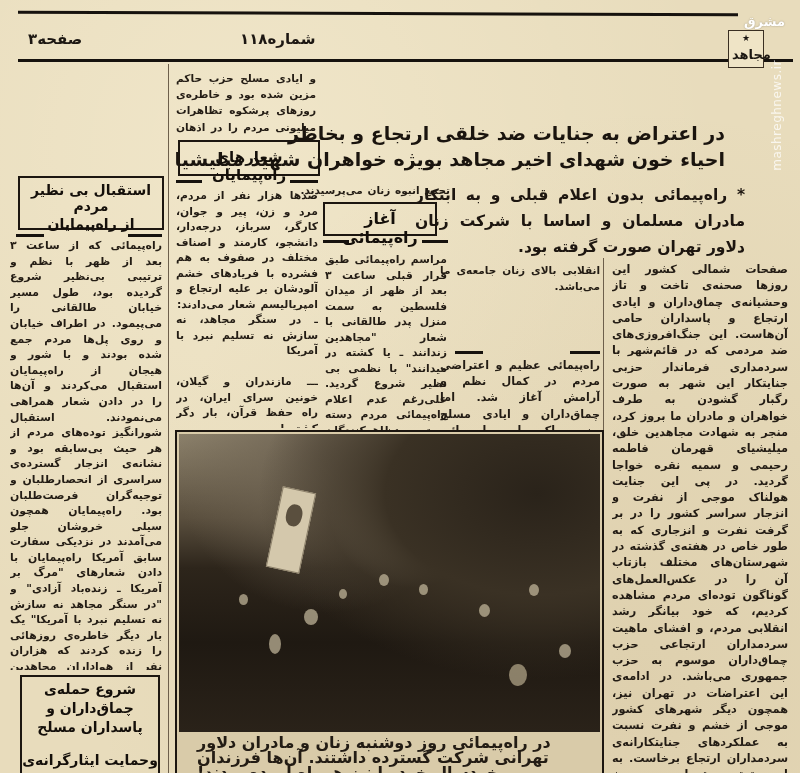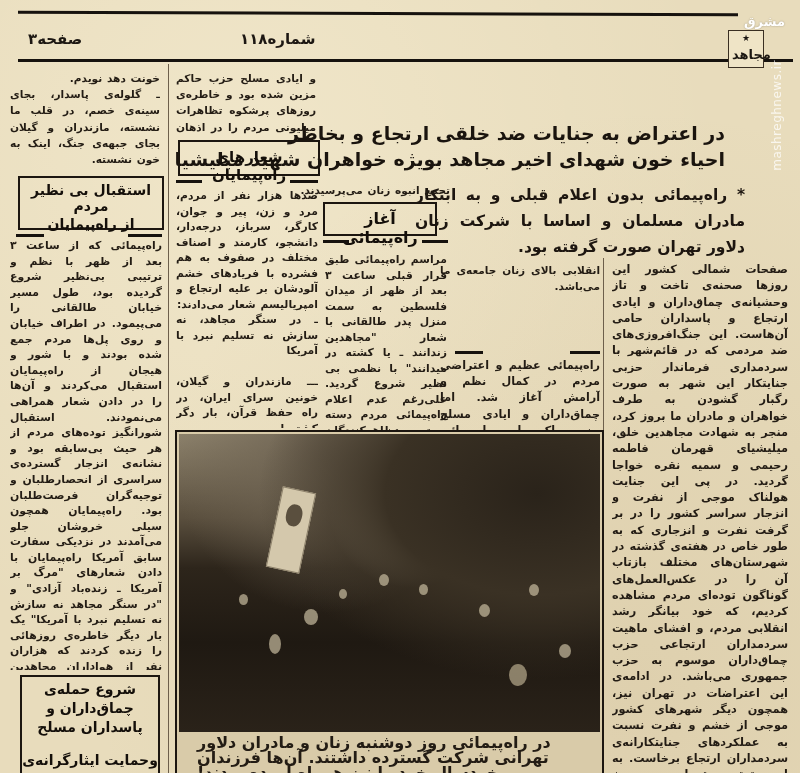--- a/index.html
+++ b/index.html
@@ -133,22 +133,20 @@
   <div class="box-under" style="left:176px; top:180px; width:26px;"></div>
   <div class="box-under" style="left:290px; top:180px; width:28px;"></div>
   <div class="col-text" style="left:176px; top:188px; width:142px; height:240px; overflow:hidden; font-size:10.8px; line-height:15.5px;">
     <span>صدها هزار نفر از مردم، مرد و زن، پیر و جوان، کارگر، سرباز، درجه‌دار، دانشجو، کارمند و اصناف مختلف در صفوف به هم فشرده با فریادهای خشم آلودشان بر علیه ارتجاع و امپریالیسم شعار می‌دادند:</span><br>
     <span>ـ در سنگر مجاهد، نه سازش نه تسلیم نبرد با آمریکا</span><br>
     <br>
     <span>ـــ مازندران و گیلان، خونین سرای ایران، در راه حفظ قرآن، بار دگر کشته‌داد.</span><br>
     
   </div>
 
-  <div class="col-text" style="left:10px; top:70px; width:150px; height:100px; overflow:hidden; font-size:10.6px; white-space:pre-line;">خونت دهد نویدم.
-ـ گلوله‌ی پاسدار، بجای سینه‌ی خصم، در قلب ما نشسته، مازندران و گیلان بجای جبهه‌ی جنگ، اینک به خون نشسته.</div>
   <div class="box" style="left:18px; top:176px; width:142px; height:50px;">
     <div style="font-size:14px; margin-top:4px;">استقبال بی نظیر مردم</div>
     <div style="font-size:14px; margin-top:2px;">از راه‌پیمایان</div>
   </div>
   <div class="box-under" style="left:16px; top:234px; width:28px;"></div>
   <div class="box-under" style="left:128px; top:234px; width:34px;"></div>
   <div class="col-text" style="left:10px; top:238px; width:152px; height:432px; overflow:hidden; font-size:10.9px; line-height:15.6px;">راه‌پیمائی که از ساعت ۳ بعد از ظهر با نظم و ترتیبی بی‌نظیر شروع گردیده بود، طول مسیر خیابان طالقانی را می‌پیمود. در اطراف خیابان و روی پل‌ها مردم جمع شده بودند و با شور و هیجان از راه‌پیمایان استقبال می‌کردند و آن‌ها را در دادن شعار همراهی می‌نمودند. استقبال شورانگیز توده‌های مردم از هر حیث بی‌سابقه بود و نشانه‌ی انزجار گسترده‌ی سراسری از انحصارطلبان و توجیه‌گران فرصت‌طلبان بود. راه‌پیمایان همچون سیلی خروشان جلو می‌آمدند در نزدیکی سفارت سابق آمریکا راه‌پیمایان با دادن شعارهای "مرگ بر آمریکا ـ زنده‌باد آزادی" و "در سنگر مجاهد نه سازش نه تسلیم نبرد با آمریکا" یک بار دیگر خاطره‌ی روزهائی را زنده کردند که هزاران نفر از هواداران مجاهدین خلق در پیشاپیش مردم شبانه‌روز جاسوس‌خانه‌ی آمریکا را به عنوان کانون تظاهرات ضد امپریالیستی گرم و پر شور نگه‌داشتند.</div>
 
   <div class="box" style="left:20px; top:675px; width:136px; height:100px; border-bottom:none;">
     <div style="font-size:14px; margin-top:4px;">شروع حمله‌ی</div>

